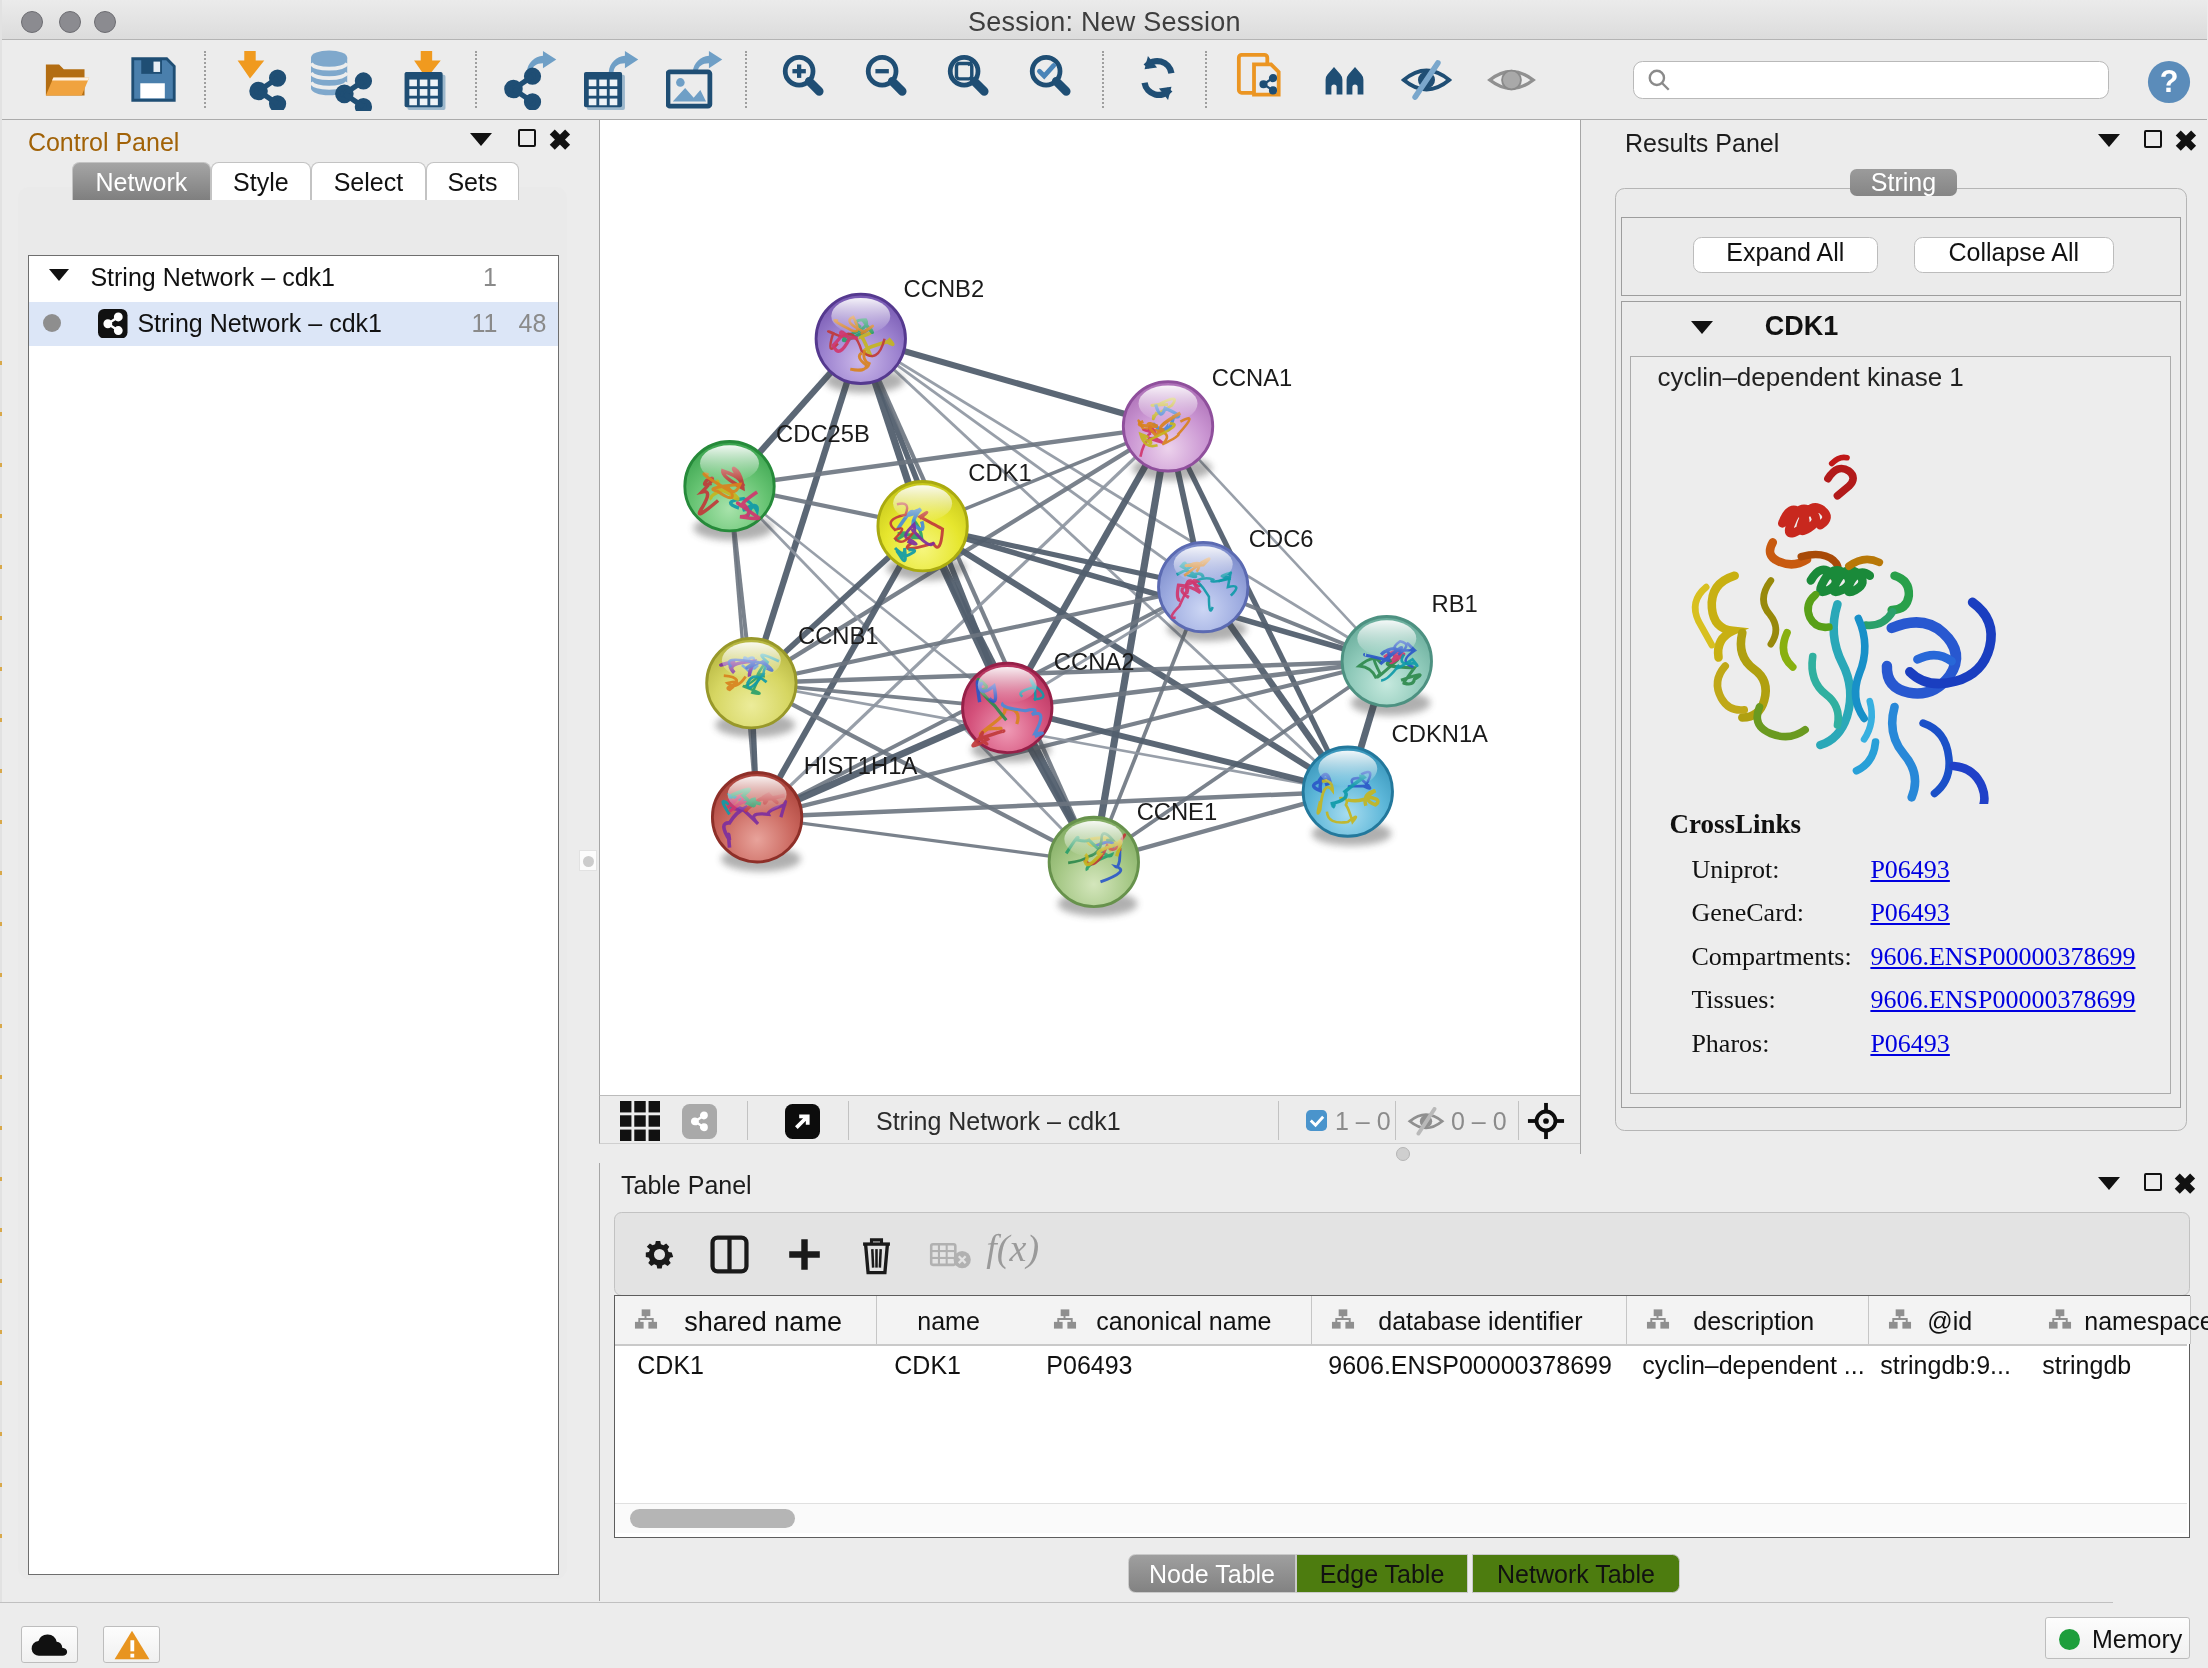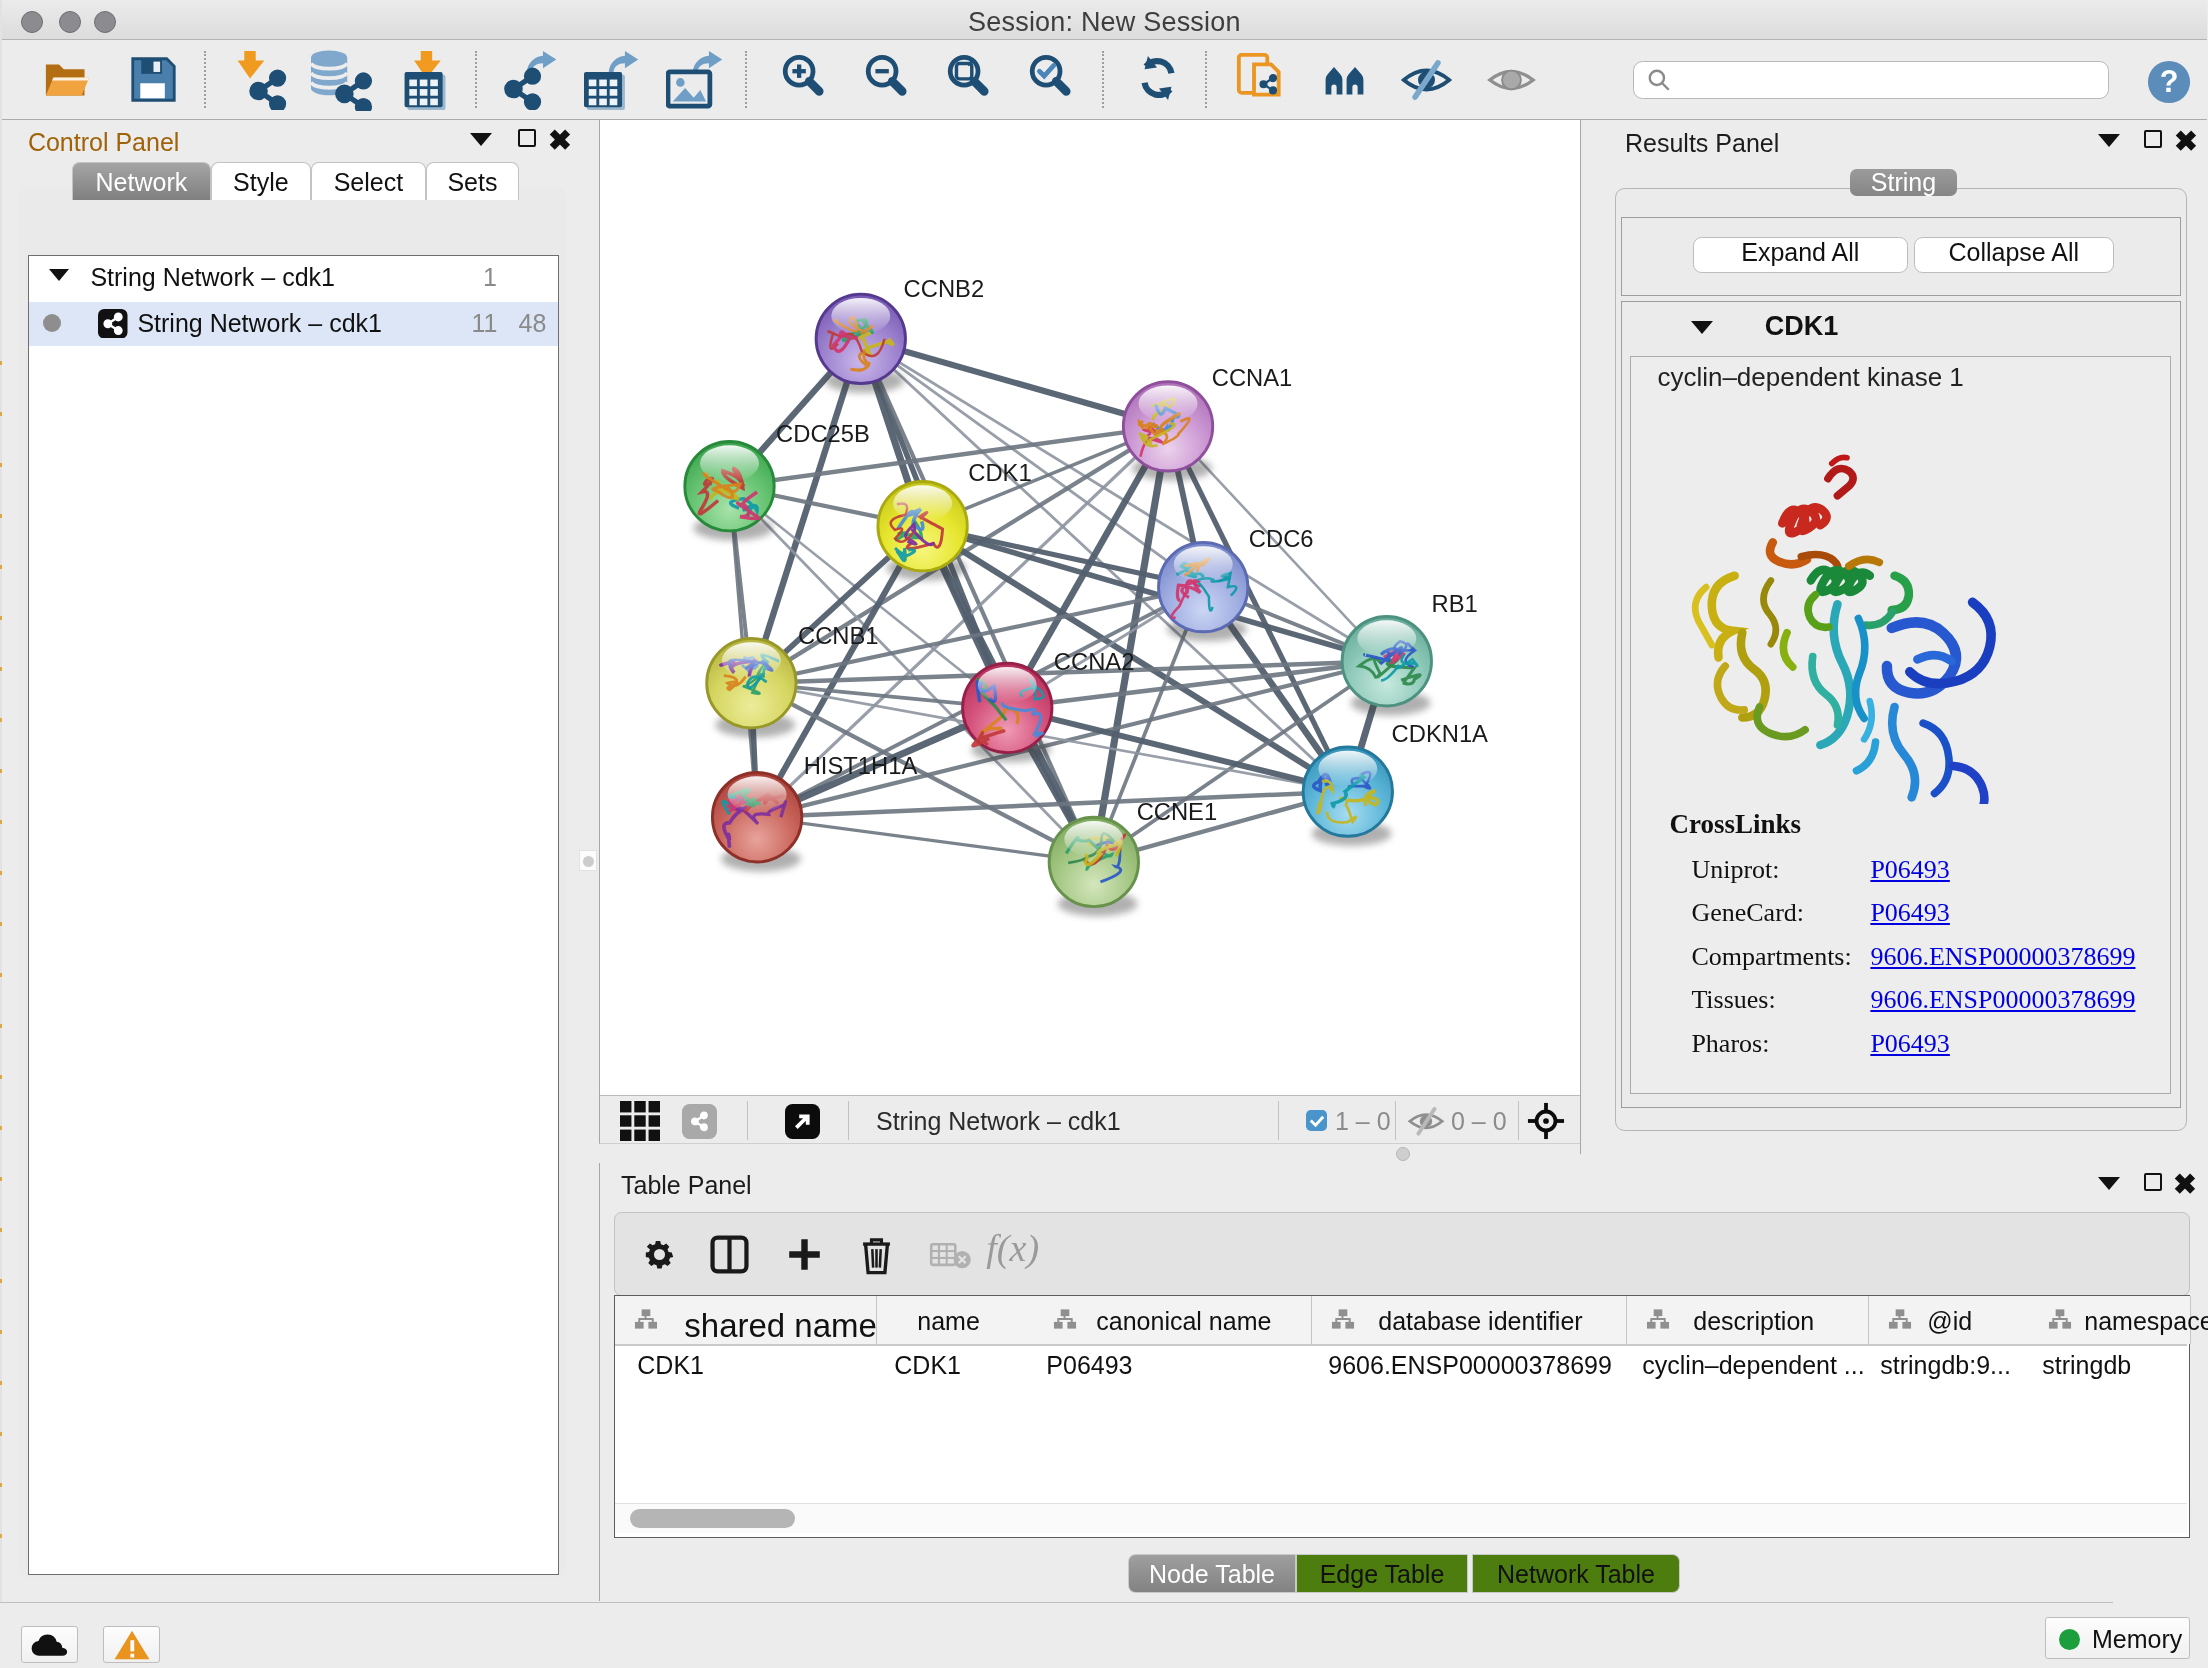--- a/index.html
+++ b/index.html
@@ -590,21 +590,21 @@
     <div class="csep" style="left:918px;"></div>
 </div>
 
 <div class="abs" id="rpanel">
   <div class="abs" style="left:44px;top:8.6px;font-size:25px;color:#1c1c1c;">Results Panel</div>
   <div class="paneltri" style="left:517px;top:14.3px;"></div>
   <div class="panelsq" style="left:563px;top:9.5px;"></div>
   <div class="panelx" style="left:593px;top:6.7px;">✖</div>
   <div class="abs" id="rp-box">
     <div class="abs" id="btnrow">
-      <div class="rbtn" style="left:71px;top:19px;width:215px;">Expand All</div>
+      <div class="rbtn" style="left:71px;top:19px;width:185px;">Expand All</div>
       <div class="rbtn" style="left:292px;top:19px;width:200px;">Collapse All</div>
     </div>
     <div class="abs" id="cdkbox">
       <div class="abs paneltri" style="left:69px;top:19px;"></div>
       <div class="abs" style="left:143px;top:8.6px;font-size:27px;font-weight:bold;color:#111;">CDK1</div>
       <div class="abs" id="cdkinner">
         <div class="abs" style="left:26px;top:4.8px;font-size:26px;color:#222;">cyclin–dependent kinase 1</div>
         <svg class="abs" id="RIBBON" style="left:37px;top:95px;" width="357" height="352" viewBox="0 0 375 370">
             <path d="M120 75 q8 -22 20 -10 q10 10 -4 18 q-14 8 -6 -10 q8 -20 21 -10 q10 9 -3 17 q-14 9 -6 -9 q8 -19 20 -10 q10 8 -2 16" fill="none" stroke="#c8281e" stroke-width="9" stroke-linecap="round"></path>
             <path d="M168 28 q10 -16 22 -8 q9 7 0 16 l-12 10" fill="none" stroke="#b21a1a" stroke-width="8" stroke-linecap="round"></path>
@@ -699,21 +699,21 @@
   <div class="abs" id="tbl">
     <div class="th" style="left:0px;width:262px;"></div>
       <svg class="abs" style="left:19px;top:12.4px" width="24" height="22" viewBox="0 0 25 22">
         <g fill="#8f8f8f">
           <rect x="8" y="1" width="9" height="7"></rect>
           <rect x="1" y="14" width="9" height="7"></rect>
           <rect x="15" y="14" width="9" height="7"></rect>
           <path d="M12 8 v3 M5.5 14 v-3 h14 v3" stroke="#8f8f8f" stroke-width="2" fill="none"></path>
         </g>
       </svg>
-      <div class="abs" style="left:69px;top:10.5px;font-size:33px;color:#111;white-space:nowrap;">shared name</div>
+      <div class="abs" style="left:69px;top:10.5px;font-size:27px;color:#111;white-space:nowrap;">shared name</div>
       <div class="th" style="left:262px;width:157px;"></div>
       <div class="abs" style="left:302px;top:10.5px;font-size:25px;color:#111;white-space:nowrap;">name</div>
       <div class="th" style="left:418px;width:279px;"></div>
       <svg class="abs" style="left:438px;top:12.4px" width="24" height="22" viewBox="0 0 25 22">
         <g fill="#8f8f8f">
           <rect x="8" y="1" width="9" height="7"></rect>
           <rect x="1" y="14" width="9" height="7"></rect>
           <rect x="15" y="14" width="9" height="7"></rect>
           <path d="M12 8 v3 M5.5 14 v-3 h14 v3" stroke="#8f8f8f" stroke-width="2" fill="none"></path>
         </g>

